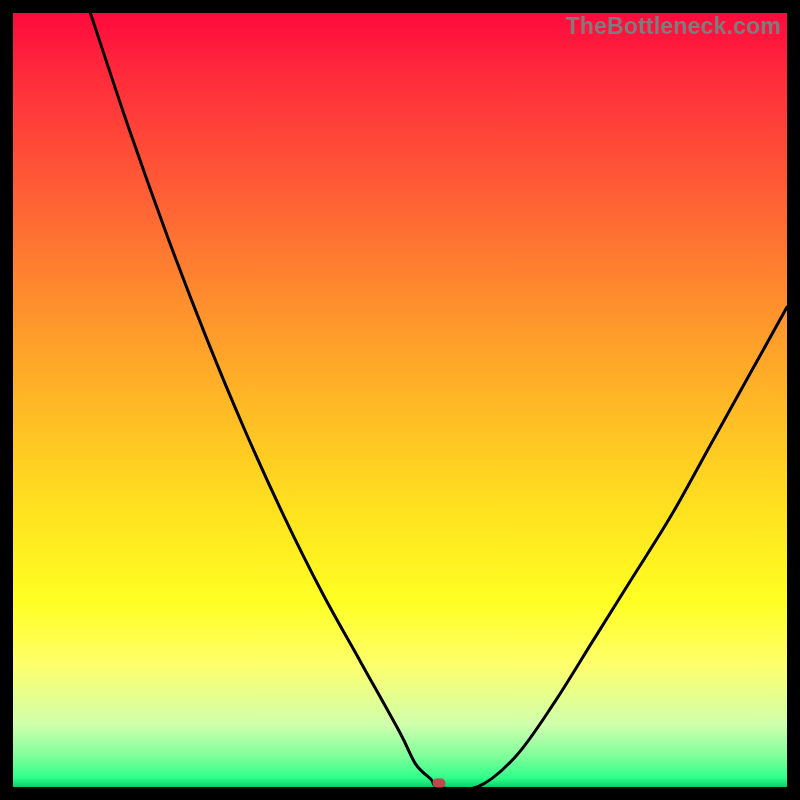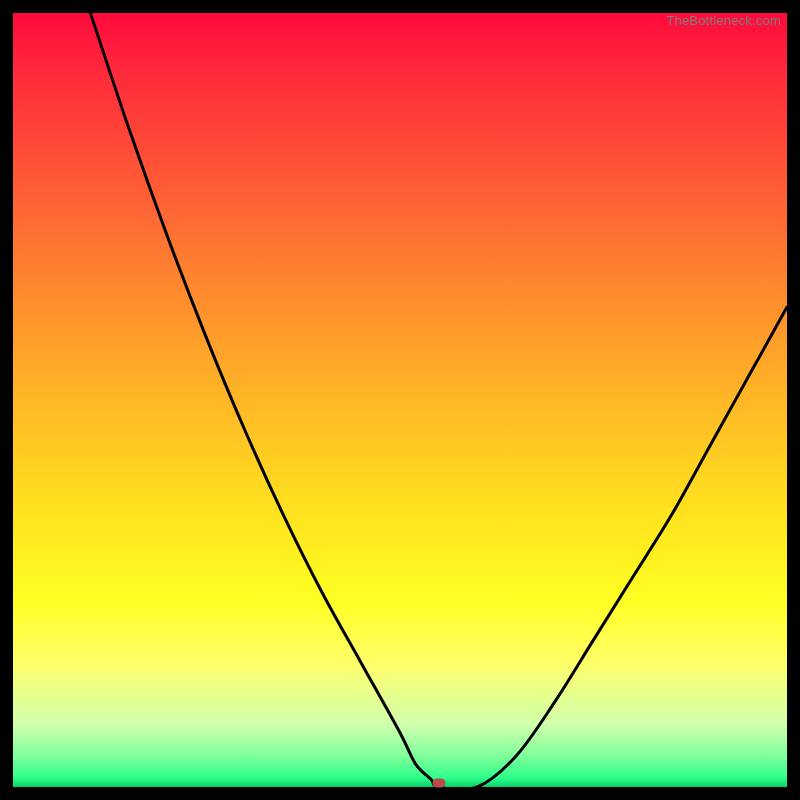--- a/index.html
+++ b/index.html
@@ -35,22 +35,22 @@
       #cfffad 92%,
       #7fff9a 96%,
       #2fff8a 98.8%,
       #08d06a 100%
     );
   }
   .watermark {
     position: absolute;
     top: 0;
     right: 6px;
-    font-size: 13px;
-    font-weight: 400;
+    font-size: 23px;
+    font-weight: 700;
     color: #7d7d7d;
     letter-spacing: 0.2px;
     pointer-events: none;
     user-select: none;
   }
   svg.curve {
     position: absolute;
     left: 0;
     top: 0;
     width: 774px;

